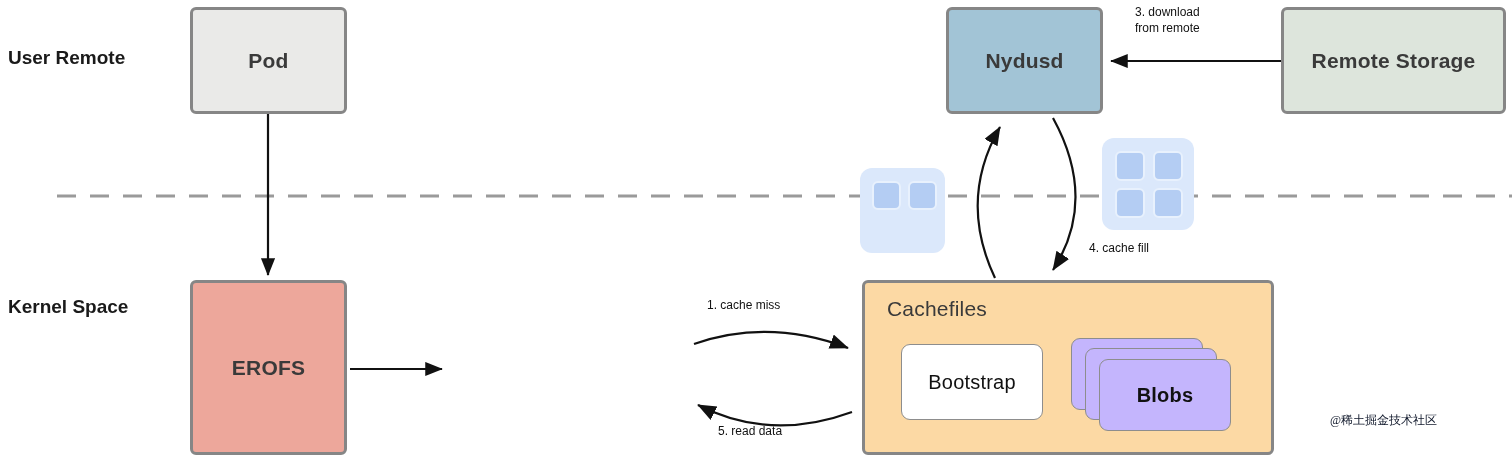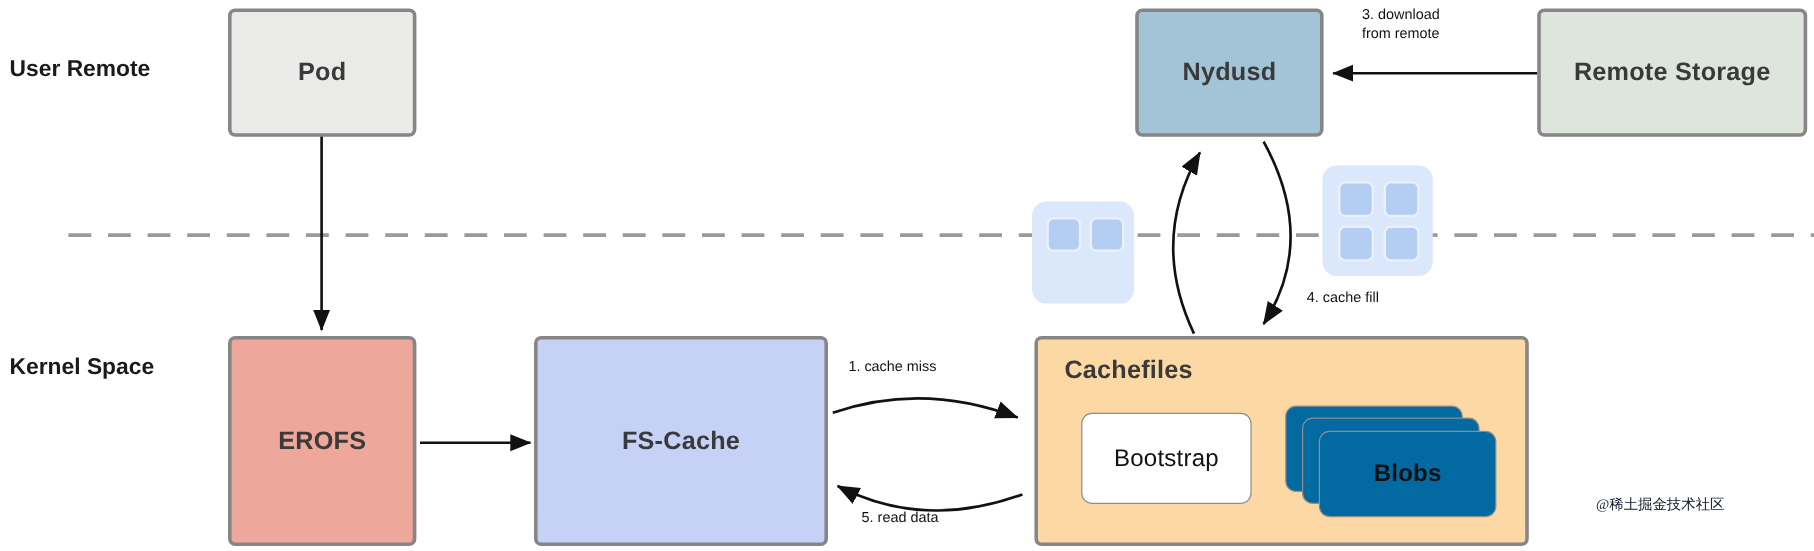--- a/index.html
+++ b/index.html
@@ -52,21 +52,21 @@
     line-height: 1.32;
   }
   
   #cachefiles-node {
     display: block;
   }
   .cachefiles-title {
     position: absolute;
     left: 22px;
     top: 14px;
-    font-weight: bold;
+    font-weight: normal;
     font-size: 21px;
     color: #3a3a3a;
   }
   .inner-card {
     position: absolute;
     box-sizing: border-box;
     background: #ffffff;
     border: 1.5px solid #8d8d8d;
     border-radius: 9px;
     display: flex;
@@ -75,24 +75,24 @@
     font-size: 20px;
     color: #111111;
     font-weight: normal;
   }
   .blob-stack {
     position: absolute;
   }
   .blob-card {
     position: absolute;
     box-sizing: border-box;
-    background: #0369a1;
+    background: #c4b5fd;
     border: 1.5px solid #8d8d8d;
     border-radius: 9px;
-    width: 148px;
+    width: 132px;
     height: 72px;
   }
   .blob-card.front {
     display: flex;
     align-items: center;
     justify-content: center;
     font-size: 20px;
     color: #111111;
   }
   
@@ -161,23 +161,20 @@
   </div>
 
   <div class="node" id="remote-storage-node" style="left:1281px; top:7px; width:225px; height:107px; background:#dde5dc;">
     <span>Remote Storage</span>
   </div>
 
   <div class="node" id="erofs-node" style="left:190px; top:280px; width:157px; height:175px; background:#eda79b;">
     <span>EROFS</span>
   </div>
 
-  <div class="node" id="fscache-node" style="left:445px; top:280px; width:245px; height:175px; background:#c6d2f5;">
-    <span>FS-Cache</span>
-  </div>
 
   <div class="node" id="cachefiles-node" style="left:862px; top:280px; width:412px; height:175px; background:#fcd9a4;">
     <div class="cachefiles-title">Cachefiles</div>
 
     <div class="inner-card" style="left:36px; top:61px; width:142px; height:76px;">
       <span>Bootstrap</span>
     </div>
 
     <div class="blob-stack" style="left:206px; top:55px; width:172px; height:92px;">
       <div class="blob-card" style="left:0px; top:0px;"></div>

